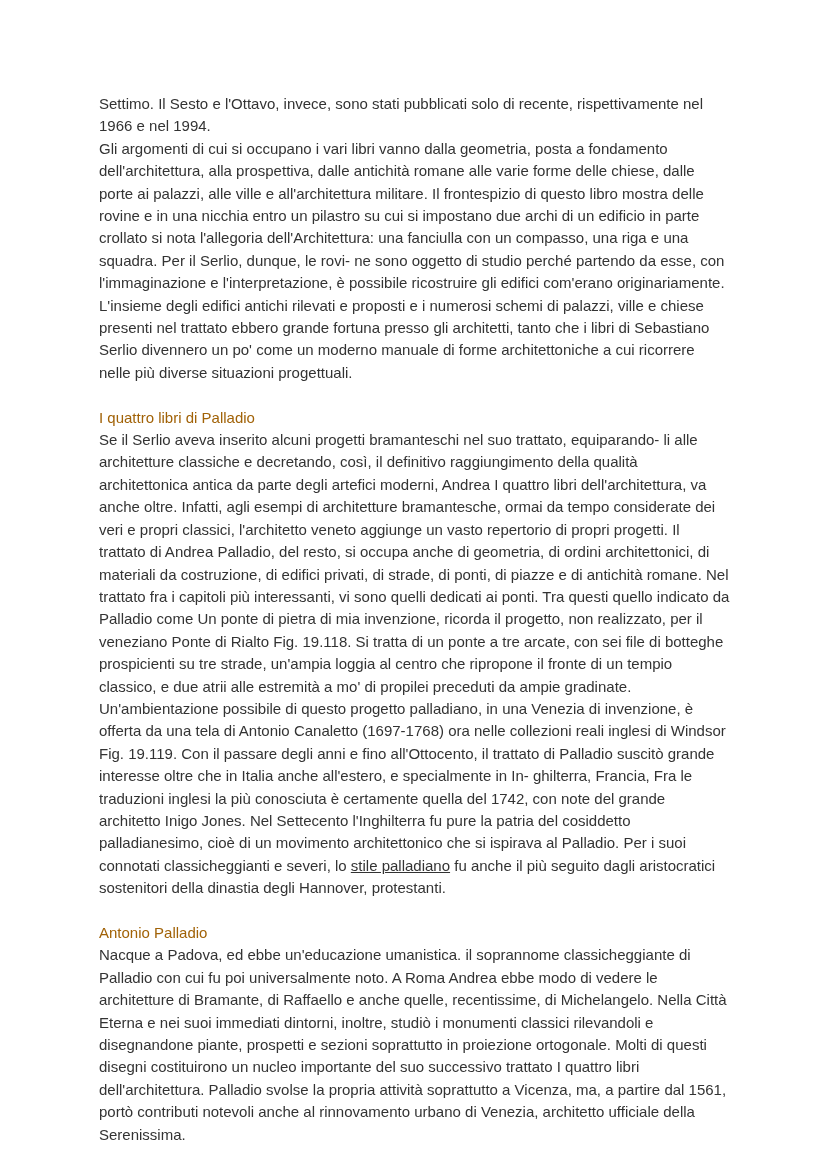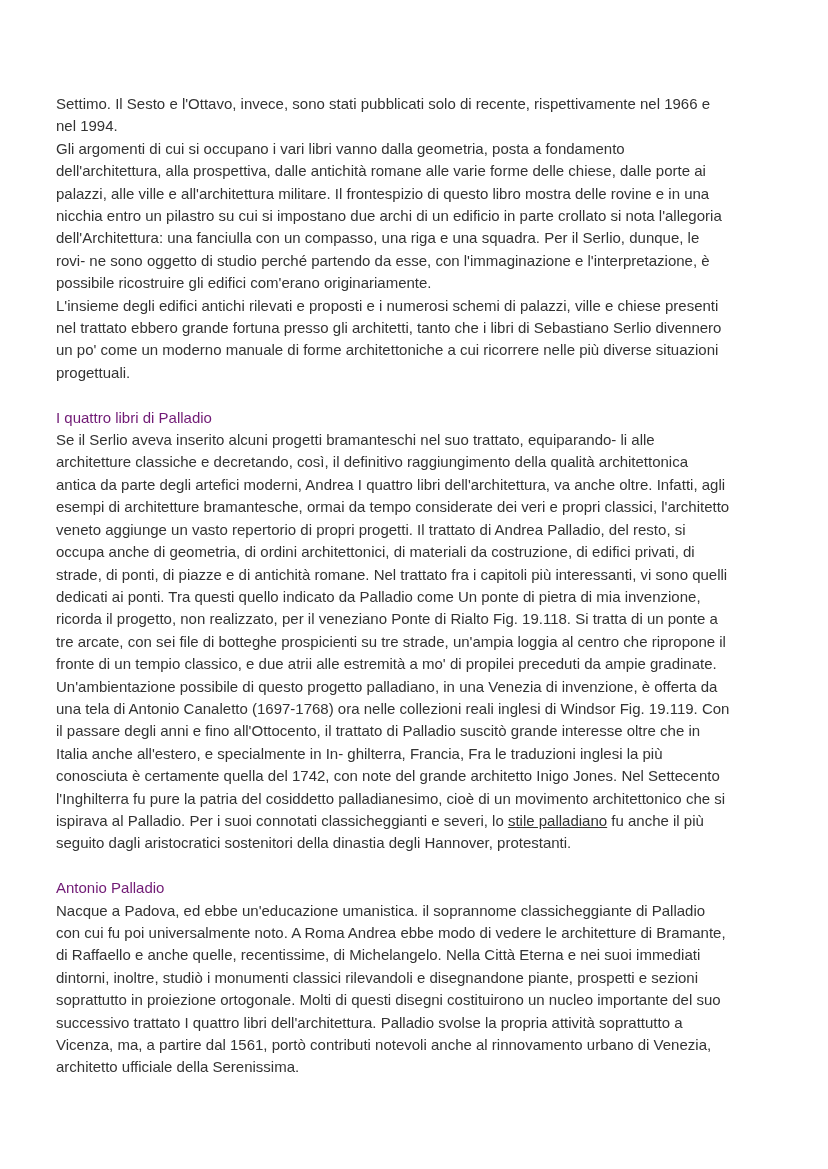--- a/index.html
+++ b/index.html
@@ -6,39 +6,39 @@
     margin: 0;
     padding: 0;
     background: #ffffff;
   }
   .page {
     position: relative;
     width: 828px;
     height: 1169px;
     box-sizing: border-box;
     background: #ffffff;
-    padding: 93px 98px 40px 56px;
+    padding: 93px 98px 40px 99px;
     font-family: "Liberation Sans", sans-serif;
     font-size: 15px;
     line-height: 22.4px;
     color: #333333;
     overflow: hidden;
     text-align: left;
   }
   .page p {
     margin: 0;
     padding: 0;
   }
   .heading {
     margin: 22.4px 0 0 0;
     padding: 0;
     font-size: 15px;
     font-weight: normal;
     line-height: 22.4px;
-    color: #701a75;
+    color: #a16207;
   }
   .underline {
     text-decoration: underline;
     margin-top: 28px;
   }
 </style>
 </head>
 <body>
 
 <div class="page">

